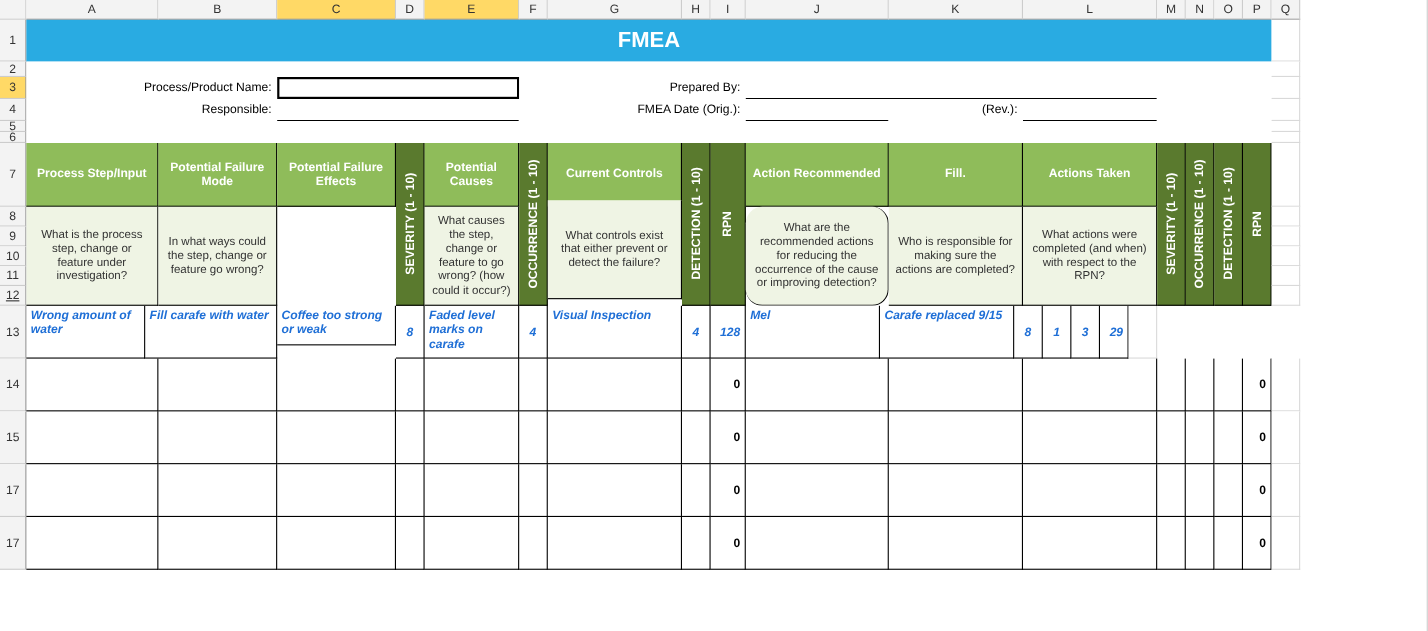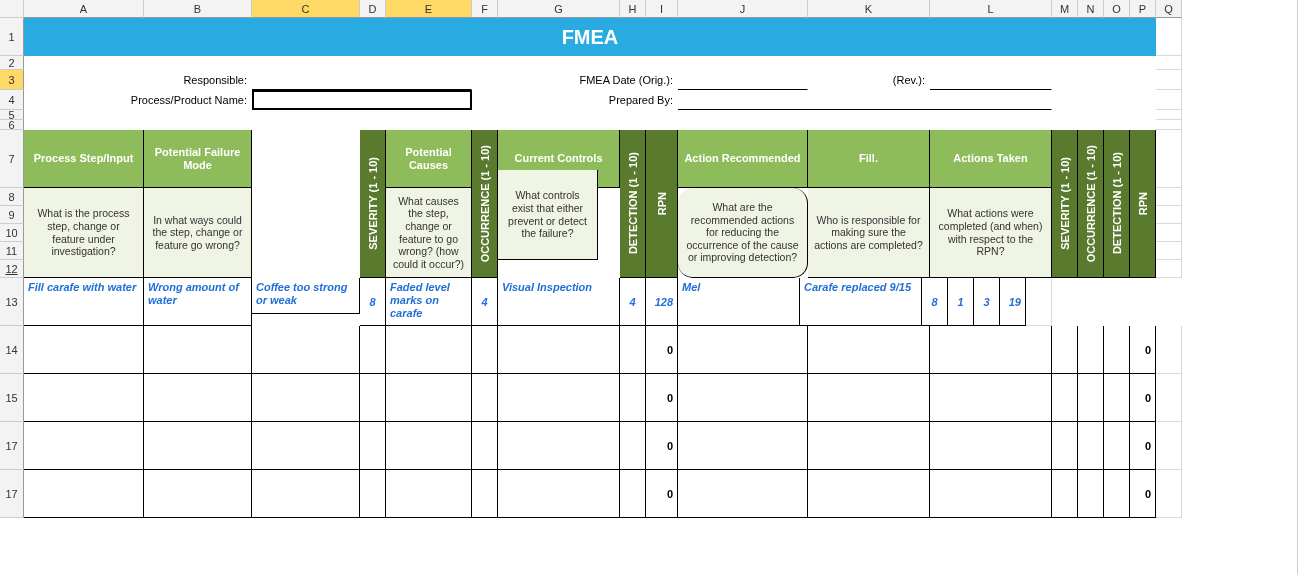--- a/index.html
+++ b/index.html
@@ -91,62 +91,63 @@
   <div class="cells" id="cells">
       <div class="row">
         <div class="title" style="width: 1132px; height: 38px;">FMEA</div>
         <div class="cell gridline" style="width: 26px; height: 38px;"></div>
       </div>
       <div class="row">
         <div class="cell noborder" style="width: 1132px; height: 14px;"></div>
         <div class="cell gridline" style="width: 26px; height: 14px;"></div>
       </div>
       <div class="row">
+        <div class="cell noborder formlbl" style="width: 228px; height: 20px;">Process/Product Name:</div>
+        <div class="cell noborder heavyborder" style="width: 220px; height: 20px;"></div>
+        <div class="cell noborder" style="width: 26px; height: 20px;"></div>
+        <div class="cell noborder formlbl" style="width: 180px; height: 20px;">Prepared By:</div>
+        <div class="cell noborder underline" style="width: 374px; height: 20px;"></div>
+        <div class="cell noborder" style="width: 104px; height: 20px;"></div>
+        <div class="cell gridline" style="width: 26px; height: 20px;"></div>
+      </div>
+      <div class="row">
         <div class="cell noborder formlbl" style="width: 228px; height: 20px;">Responsible:</div>
         <div class="cell noborder underline" style="width: 220px; height: 20px;"></div>
         <div class="cell noborder" style="width: 26px; height: 20px;"></div>
         <div class="cell noborder formlbl" style="width: 180px; height: 20px;">FMEA Date (Orig.):</div>
         <div class="cell noborder underline" style="width: 130px; height: 20px;"></div>
         <div class="cell noborder formlbl" style="width: 122px; height: 20px;">(Rev.):</div>
         <div class="cell noborder underline" style="width: 122px; height: 20px;"></div>
         <div class="cell noborder" style="width: 104px; height: 20px;"></div>
         <div class="cell gridline" style="width: 26px; height: 20px;"></div>
       </div>
       <div class="row">
-        <div class="cell noborder formlbl" style="width: 228px; height: 20px;">Process/Product Name:</div>
-        <div class="cell noborder heavyborder" style="width: 220px; height: 20px;"></div>
-        <div class="cell noborder" style="width: 26px; height: 20px;"></div>
-        <div class="cell noborder formlbl" style="width: 180px; height: 20px;">Prepared By:</div>
-        <div class="cell noborder underline" style="width: 374px; height: 20px;"></div>
-        <div class="cell noborder" style="width: 104px; height: 20px;"></div>
-        <div class="cell gridline" style="width: 26px; height: 20px;"></div>
-      </div>
-      <div class="row">
         <div class="cell noborder" style="width: 1132px; height: 10px;"></div>
         <div class="cell gridline" style="width: 26px; height: 10px;"></div>
       </div>
       <div class="row">
         <div class="cell noborder" style="width: 1132px; height: 10px;"></div>
         <div class="cell gridline" style="width: 26px; height: 10px;"></div>
       </div>
       <div style="position: relative; height: 148px; width: 1158px;">
         <div class="ghdr" style="width: 120px; height: 58px; position: absolute; left: 0px; top: 0px;">Process Step/Input</div>
         <div class="gdesc" style="width: 120px; height: 90px; position: absolute; left: 0px; top: 58px;">What is the process step, change or feature under investigation?</div>
         <div class="ghdr" style="width: 108px; height: 58px; position: absolute; left: 120px; top: 0px;">Potential Failure Mode</div>
         <div class="gdesc" style="width: 108px; height: 90px; position: absolute; left: 120px; top: 58px;">In what ways could the step, change or feature go wrong?</div>
+        <div class="ghdr" style="width: 108px; height: 58px; position: absolute; left: 228px; top: 0px;">Potential Failure Effects</div>
         <div class="ghdr-dark" style="width: 26px; height: 148px; position: absolute; left: 336px; top: 0px;">
           <span class="vtext">SEVERITY  (1 - 10)</span>
         </div>
         <div class="ghdr" style="width: 86px; height: 58px; position: absolute; left: 362px; top: 0px;">Potential Causes</div>
         <div class="gdesc" style="width: 86px; height: 90px; position: absolute; left: 362px; top: 58px;">What causes the step, change or feature to go wrong? (how could it occur?)</div>
         <div class="ghdr-dark" style="width: 26px; height: 148px; position: absolute; left: 448px; top: 0px;">
           <span class="vtext">OCCURRENCE  (1 - 10)</span>
         </div>
         <div class="ghdr" style="width: 122px; height: 58px; position: absolute; left: 474px; top: 0px;">Current Controls</div>
-        <div class="gdesc" style="width: 100px; height: 90px; position: absolute; left: 474px; top: 40px;">What controls exist that either prevent or detect the failure?</div>
+        <div class="gdesc" style="width: 122px; height: 90px; position: absolute; left: 474px; top: 52px;">What controls exist that either prevent or detect the failure?</div>
         <div class="ghdr-dark" style="width: 26px; height: 148px; position: absolute; left: 596px; top: 0px;">
           <span class="vtext">DETECTION  (1 - 10)</span>
         </div>
         <div class="ghdr-dark" style="width: 32px; height: 148px; position: absolute; left: 622px; top: 0px;">
           <span class="vtext">RPN</span>
         </div>
         <div class="ghdr" style="width: 130px; height: 58px; position: absolute; left: 654px; top: 0px;">Action Recommended</div>
         <div class="gdesc" style="width: 130px; height: 90px; position: absolute; left: 654px; top: 58px; border-radius: 15px;">What are the recommended actions for reducing the occurrence of the cause or improving detection?</div>
         <div class="ghdr" style="width: 122px; height: 58px; position: absolute; left: 784px; top: 0px;">Fill.</div>
         <div class="gdesc" style="width: 122px; height: 90px; position: absolute; left: 784px; top: 58px;">Who is responsible for making sure the actions are completed?</div>
@@ -165,35 +166,35 @@
           <span class="vtext">RPN</span>
         </div>
         <div class="cell gridline" style="width: 26px; height: 58px; position: absolute; left: 1132px; top: 0px;"></div>
         <div class="cell gridline" style="width: 26px; height: 18px; position: absolute; left: 1132px; top: 58px;"></div>
         <div class="cell gridline" style="width: 26px; height: 18px; position: absolute; left: 1132px; top: 76px;"></div>
         <div class="cell gridline" style="width: 26px; height: 18px; position: absolute; left: 1132px; top: 94px;"></div>
         <div class="cell gridline" style="width: 26px; height: 18px; position: absolute; left: 1132px; top: 112px;"></div>
         <div class="cell gridline" style="width: 26px; height: 18px; position: absolute; left: 1132px; top: 130px;"></div>
       </div>
       <div class="row">
+        <div class="dcell blue" style="width: 108px; height: 48px; line-height: 1.2;">Wrong amount of water</div>
         <div class="dcell blue" style="width: 120px; height: 48px; line-height: 1.2;">Fill carafe with water</div>
-        <div class="dcell blue" style="width: 108px; height: 48px; line-height: 1.2;">Wrong amount of water</div>
         <div class="dcell blue" style="width: 108px; height: 36px; line-height: 1.2;">Coffee too strong or weak</div>
         <div class="dcell blue center" style="width: 26px; height: 48px; display: flex; align-items: center; justify-content: center;">8</div>
         <div class="dcell blue" style="width: 86px; height: 48px; line-height: 1.2;">Faded level marks on carafe</div>
         <div class="dcell blue center" style="width: 26px; height: 48px; display: flex; align-items: center; justify-content: center;">4</div>
         <div class="dcell blue" style="width: 122px; height: 48px; line-height: 1.2;">Visual Inspection</div>
         <div class="dcell blue center" style="width: 26px; height: 48px; display: flex; align-items: center; justify-content: center;">4</div>
         <div class="dcell rightnum blue" style="width: 32px; height: 48px; display: flex; align-items: center; justify-content: flex-end;">128</div>
         <div class="dcell blue" style="width: 122px; height: 48px; line-height: 1.2;">Mel</div>
         <div class="dcell blue" style="width: 122px; height: 48px; line-height: 1.2;">Carafe replaced 9/15</div>
         <div class="dcell blue center" style="width: 26px; height: 48px; display: flex; align-items: center; justify-content: center;">8</div>
         <div class="dcell blue center" style="width: 26px; height: 48px; display: flex; align-items: center; justify-content: center;">1</div>
         <div class="dcell blue center" style="width: 26px; height: 48px; display: flex; align-items: center; justify-content: center;">3</div>
-        <div class="dcell rightnum blue" style="width: 26px; height: 48px; display: flex; align-items: center; justify-content: flex-end;">19</div>
+        <div class="dcell rightnum blue" style="width: 26px; height: 48px; display: flex; align-items: center; justify-content: flex-end;">29</div>
         <div class="cell gridline" style="width: 26px; height: 48px;"></div>
       </div>
       <div class="row">
         <div class="dcell" style="width: 120px; height: 48px; line-height: 1.2;"></div>
         <div class="dcell" style="width: 108px; height: 48px; line-height: 1.2;"></div>
         <div class="dcell" style="width: 108px; height: 48px; line-height: 1.2;"></div>
         <div class="dcell center" style="width: 26px; height: 48px; display: flex; align-items: center; justify-content: center;"></div>
         <div class="dcell" style="width: 86px; height: 48px; line-height: 1.2;"></div>
         <div class="dcell center" style="width: 26px; height: 48px; display: flex; align-items: center; justify-content: center;"></div>
         <div class="dcell" style="width: 122px; height: 48px; line-height: 1.2;"></div>

